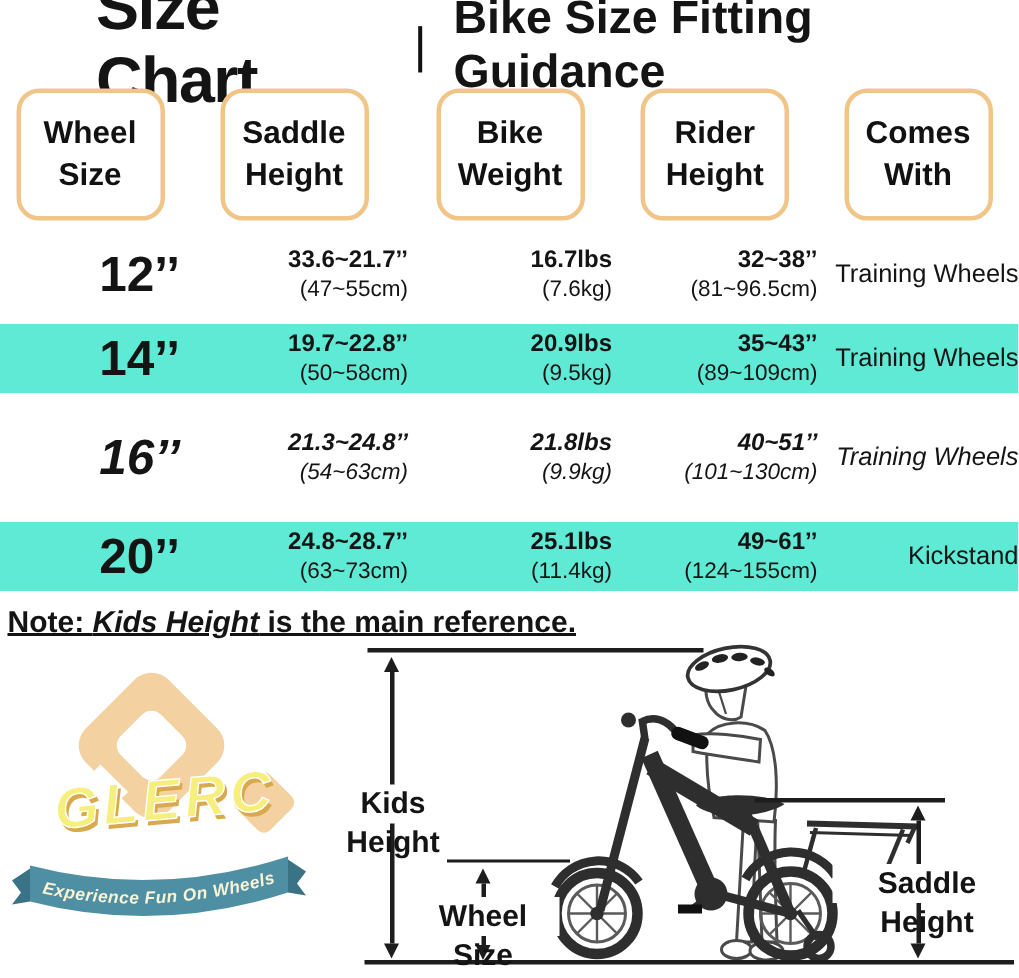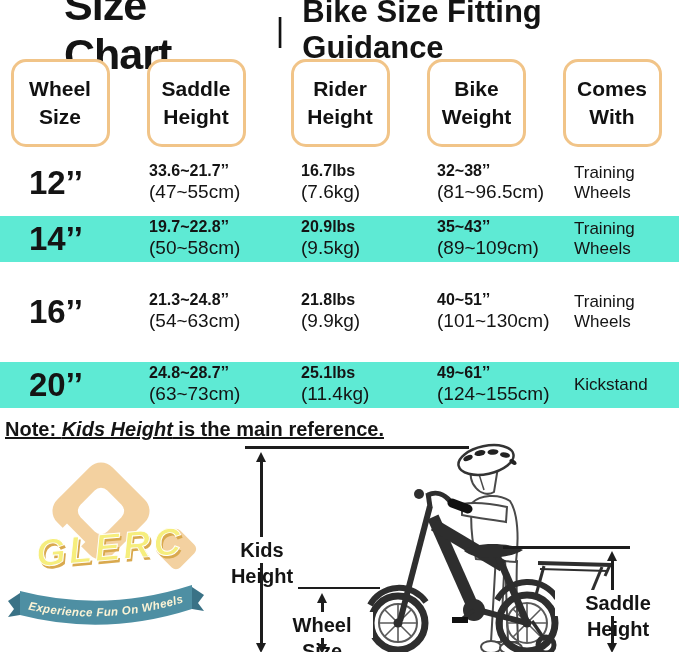--- a/index.html
+++ b/index.html
@@ -15,26 +15,26 @@
   
   .grid { display:grid; grid-template-columns:120px 152px 136px 137px 134px; }
   .pills { height:94px; align-items:center; }
   .pill-wrap { display:flex; justify-content:center; }
   .pill { width:99px; height:88px; border:3px solid #F1C488; border-radius:15px;
           background:#fff; display:flex; align-items:center; justify-content:center;
           text-align:center; font-size:21px; font-weight:600; line-height:1.32; color:#111;
           padding:0 8px; }
   .row { align-items:center; }
   .row.white1 { height:66px; }
-  .row.white2 { height:100px; }
+  .row.white2 { height:86px;font-style:italic; }
   .row.gray  { height:46px; background:#5eead4; }
-  .cell { text-align:left;margin-left:29px; }
+  .cell { text-align:right; }
   .wheel { font-size:33px; font-weight:700; letter-spacing:0px; }
   .main-val { font-size:16px; font-weight:700; line-height:1.18; }
-  .sub-val  { font-size:19px; font-weight:400; line-height:1.18; }
+  .sub-val  { font-size:15px; font-weight:400; line-height:1.18; }
   .comes { font-size:17px; font-weight:400; }
 
   
   .note { padding:10px 0 0 5px; font-size:20px; font-weight:700; height:34px;text-decoration:underline; }
   .note .em { font-style:italic; font-weight:800; }
 
   
   .diagram { position:relative; height:218px; margin-top:1px; }
   .hline { position:absolute; height:3px; background:#1d1d1d; }
   .vstem { position:absolute; width:3px; background:#1d1d1d; }
@@ -59,24 +59,24 @@
 </div>
 
 <div class="grid pills">
   <div class="pill-wrap">
       <div class="pill">Wheel Size</div>
     </div>
   <div class="pill-wrap">
       <div class="pill">Saddle Height</div>
     </div>
   <div class="pill-wrap">
+      <div class="pill">Bike Weight</div>
+    </div>
+  <div class="pill-wrap">
       <div class="pill">Rider Height</div>
-    </div>
-  <div class="pill-wrap">
-      <div class="pill">Bike Weight</div>
     </div>
   <div class="pill-wrap">
       <div class="pill">Comes With</div>
     </div>
 </div>
 
 <div class="grid row white1">
   <div class="cell wheel">12’’</div>
   <div class="cell">
     <div class="main-val">33.6~21.7’’</div>

